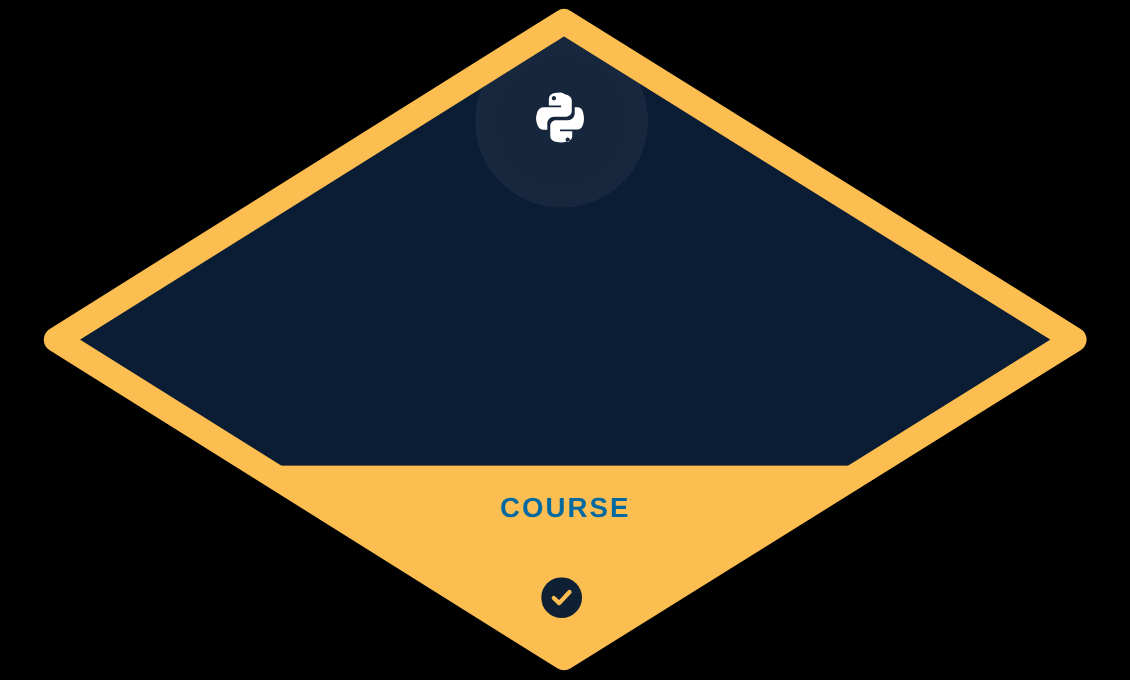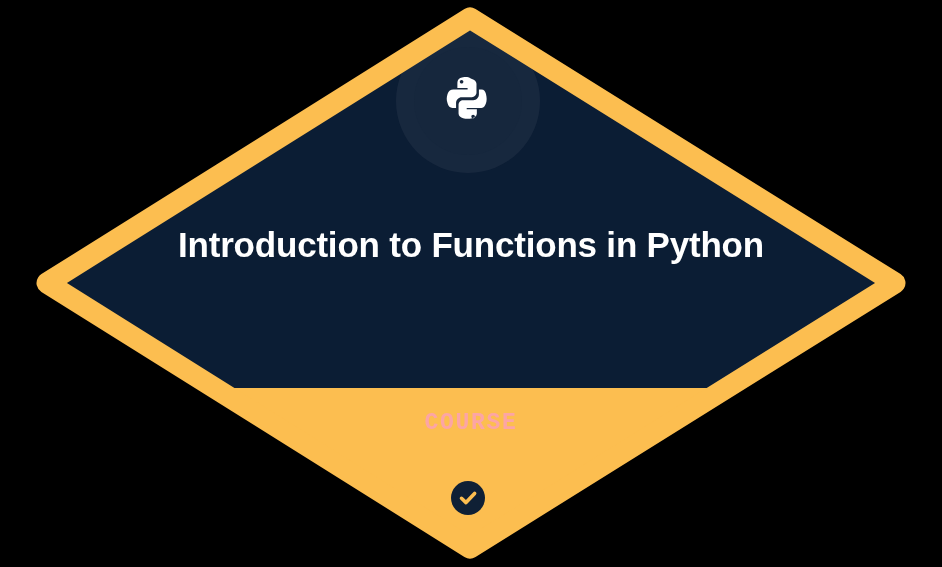--- a/index.html
+++ b/index.html
@@ -49,22 +49,22 @@
     letter-spacing: -0.2px;
   }
   .status-block {
     position: absolute;
     left: 171px;
     top: 406px;
     width: 600px;
     text-align: center;
   }
   .status-line {
-    color: #fca5a5;
-    font-family: Liberation Mono, monospace;
+    color: #0369a1;
+    font-family: Liberation Sans, sans-serif;
     font-size: 23px;
     font-weight: 700;
     letter-spacing: 1.7px;
     line-height: 35px;
     text-transform: uppercase;
   }
   .check-badge {
     position: absolute;
     left: 451px;
     top: 481px;
@@ -145,21 +145,20 @@
                M 622 805
                C 643 805 660 822 660 843
                C 660 864 643 881 622 881
                C 601 881 584 864 584 843
                C 584 822 601 805 622 805
                Z"></path>
     </g>
   </svg>
 
   <div class="overlay">
-    <div class="course-title">Introduction to Functions in Python</div>
 
     <div class="status-block">
       <div class="status-line">COURSE</div>
     </div>
 
     <svg class="check-badge" viewBox="0 0 34 34">
       <circle cx="17" cy="17" r="17" fill="#0f2035"></circle>
       <path d="M 10.5 17.3 L 15 21.6 L 23.6 12.4" fill="none" stroke="#fcbe50" stroke-width="3.6" stroke-linecap="round" stroke-linejoin="round"></path>
     </svg>
   </div>

